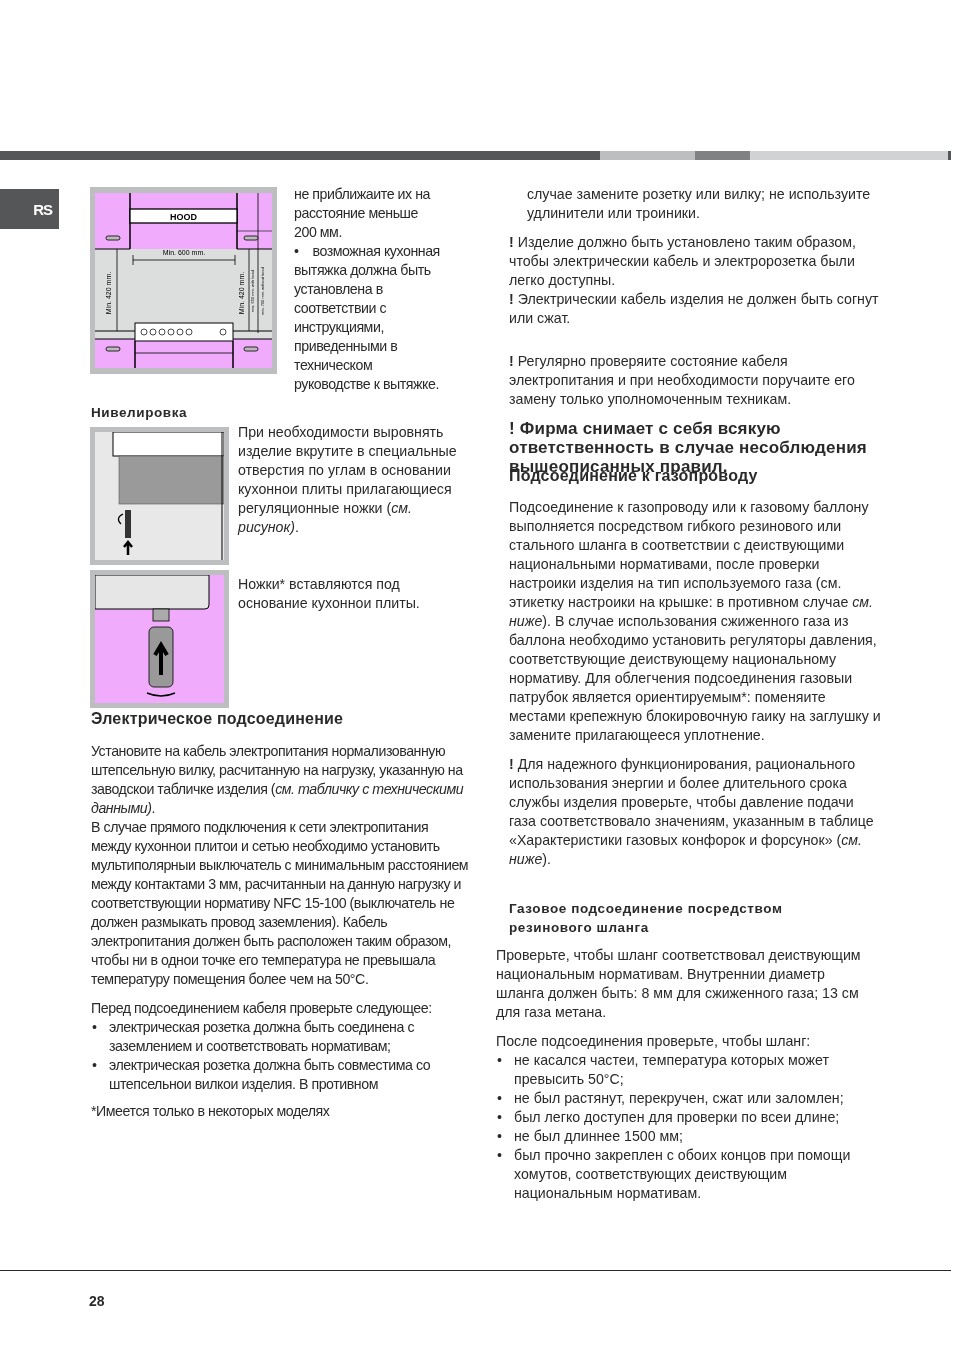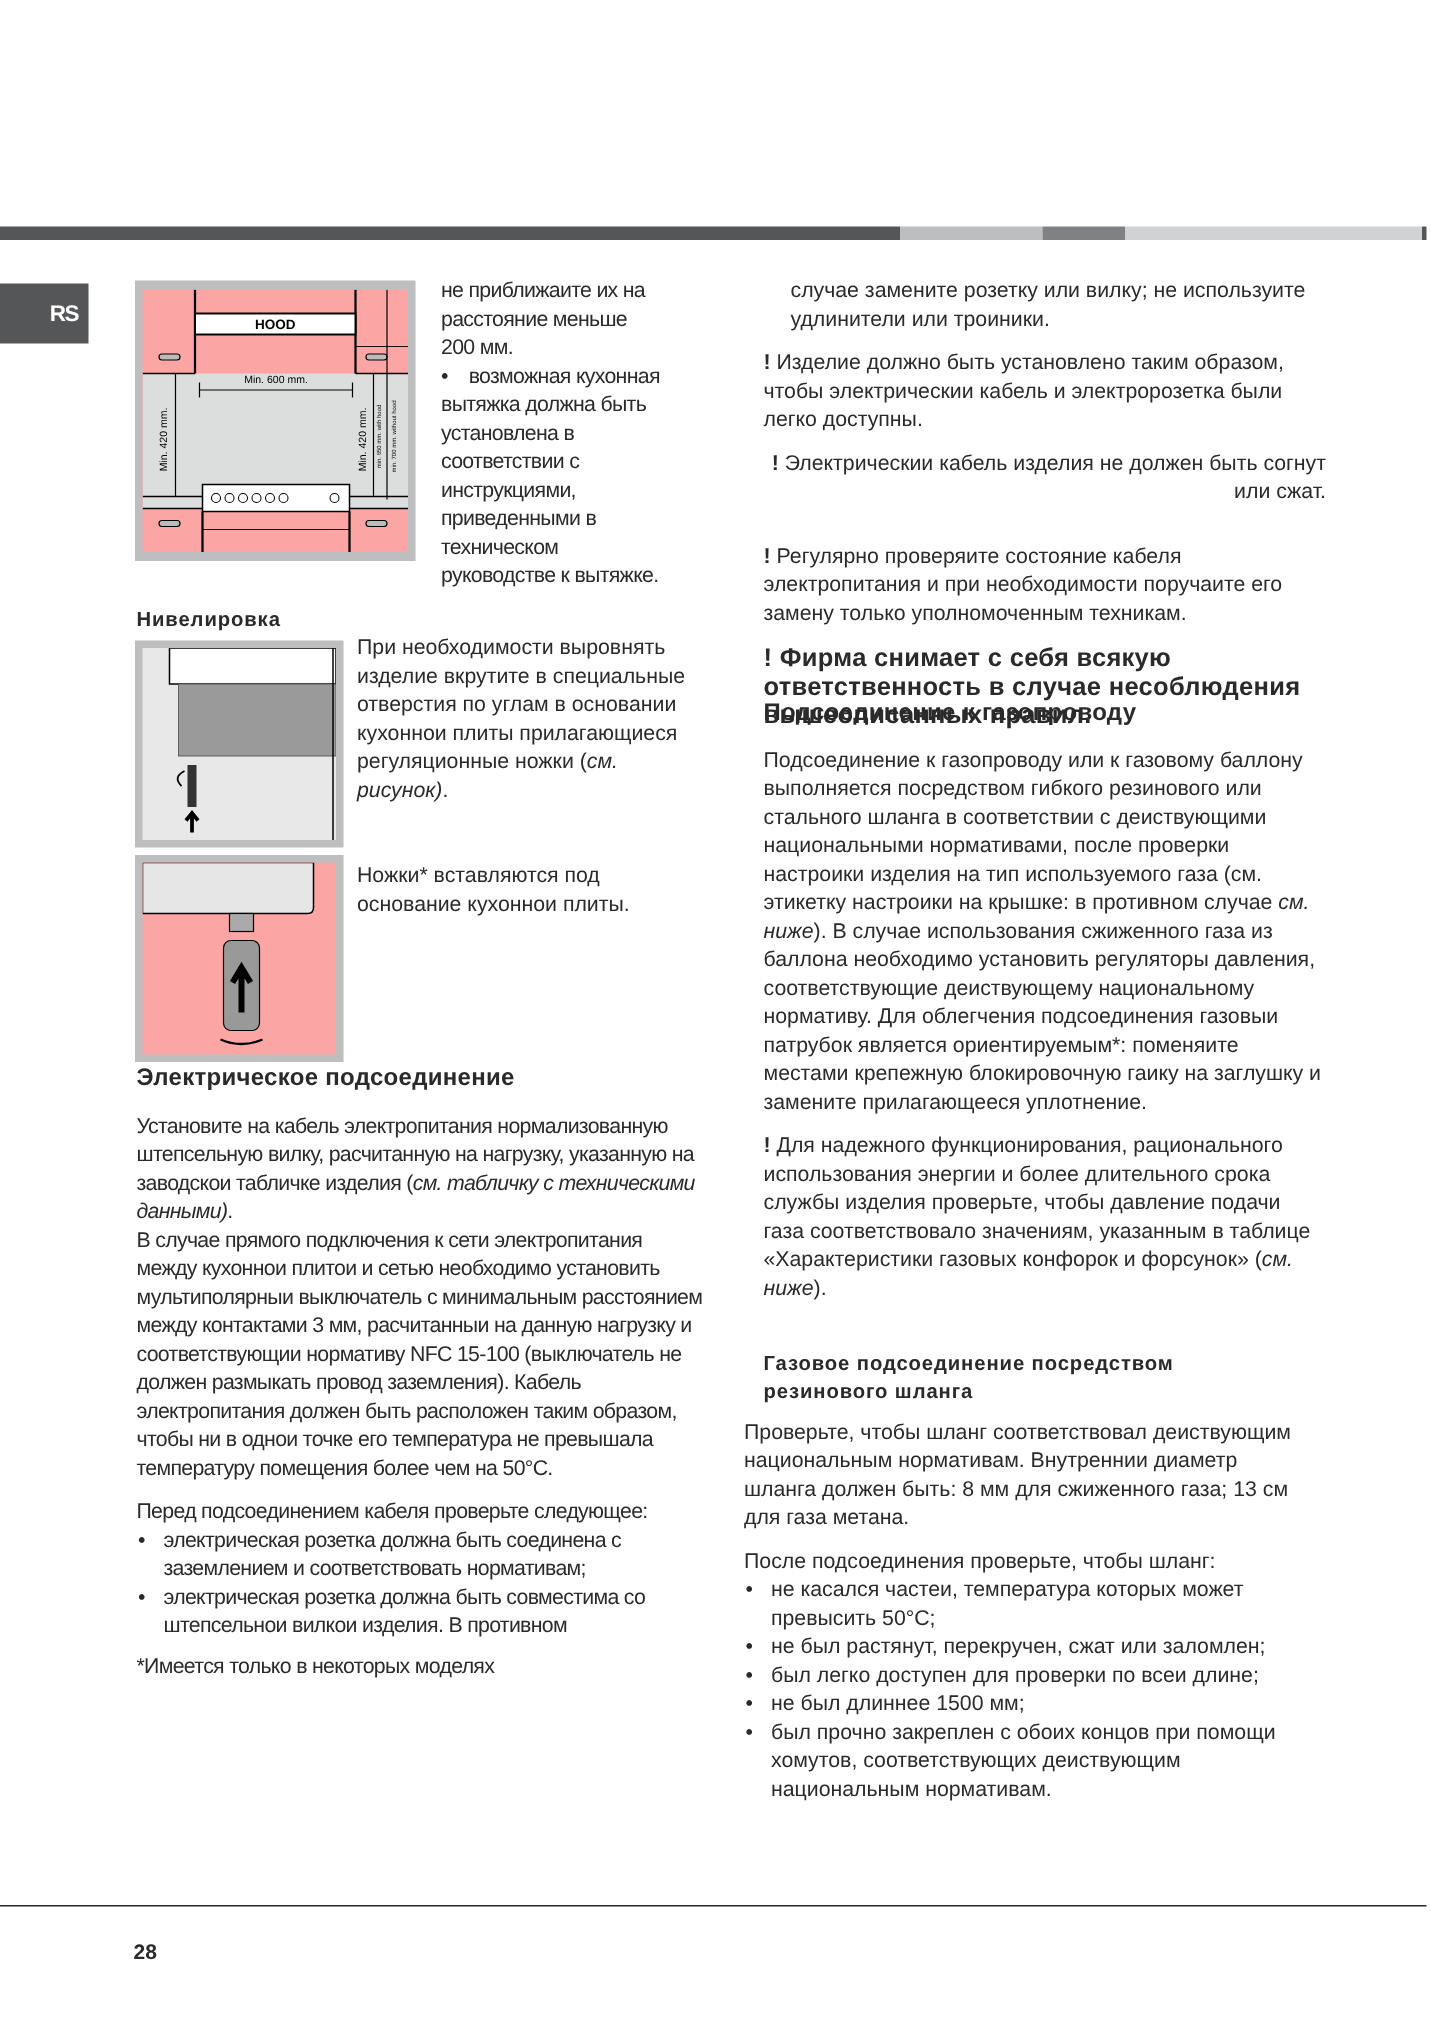--- a/index.html
+++ b/index.html
@@ -11,21 +11,21 @@
   .seg2 { left: 600px; width: 95px; background: #bdbebf; }
   .seg3 { left: 695px; width: 55px; background: #808183; }
   .seg4 { left: 750px; width: 198px; background: #d1d2d3; }
   .seg5 { left: 948px; width: 3px; background: #555658; }
 
   .lang-tab { position: absolute; top: 189px; left: 0; width: 59px; height: 40px; background: #555658;
               color: #fff; font-weight: bold; font-size: 15px; letter-spacing: -1px;
               display: flex; align-items: center; justify-content: flex-end; padding-right: 7px; box-sizing: border-box; }
 
   .fig { position: absolute; background: #bdbebf; box-sizing: border-box; }
-  .fig-inner { position: absolute; left: 5px; top: 5px; right: 5px; bottom: 5px; background: #fca5a5; overflow: hidden; }
+  .fig-inner { position: absolute; left: 5px; top: 5px; right: 5px; bottom: 5px; background: #f0abfc; overflow: hidden; }
 
   .txt { position: absolute; font-size: 14.2px; line-height: 19px; color: #2a2a2a; }
   .txt p { margin: 0; }
   .cond { letter-spacing: -0.45px; }
   .h2 { position: absolute; font-size: 16px; font-weight: bold; color: #2a2a2a; letter-spacing: 0.2px; }
   .h3 { position: absolute; font-size: 13.5px; font-weight: bold; color: #2a2a2a; letter-spacing: 0.6px; line-height: 19px; }
   .bang { font-weight: bold; }
   ul.bl { list-style: none; margin: 0; padding: 0; }
   ul.bl li { position: relative; padding-left: 18px; }
   ul.bl li::before { content: "•"; position: absolute; left: 1px; top: 0; }
@@ -148,21 +148,21 @@
   <ul class="bl">
     <li>электрическая розетка должна быть соединена с заземлением и соответствовать нормативам;</li>
     <li>электрическая розетка должна быть совместима со штепсельнои вилкои изделия. В противном</li>
   </ul>
   <p style="margin-top:8px;">*Имеется только в некоторых моделях</p>
 </div>
 
 <div class="txt" style="left:509px; top:185px; width:375px;">
   <p style="padding-left:18px;">случае замените розетку или вилку; не используите удлинители или троиники.</p>
   <p style="margin-top:10px;"><span class="bang">!</span> <span>Изделие должно быть установлено таким образом, чтобы электрическии кабель и электророзетка были легко доступны.</span></p>
-  <p style="margin-top:10px;text-align:right;"><span class="bang">!</span> <span>Электрическии кабель изделия не должен быть согнут или сжат.</span></p>
+  <p style=""><span class="bang">!</span> <span>Электрическии кабель изделия не должен быть согнут или сжат.</span></p>
   <p style="margin-top:24px;"><span class="bang">!</span> <span>Регулярно проверяите состояние кабеля электропитания и при необходимости поручаите его замену только уполномоченным техникам.</span></p>
   <p style="margin-top:10px; font-weight:bold; font-size:17px; letter-spacing:0.2px;"><span class="bang">!</span> <span>Фирма снимает с себя всякую ответственность в случае несоблюдения вышеописанных правил.</span></p>
 </div>
 
 <div class="h2" style="left:509px; top:467px;">Подсоединение к газопроводу</div>
 
 <div class="txt" style="left:509px; top:498px; width:375px;">
   <p><span>Подсоединение к газопроводу или к газовому баллону выполняется посредством гибкого резинового или стального шланга в соответствии с деиствующими национальными нормативами, после проверки настроики изделия на тип используемого газа (см. этикетку настроики на крышке: в противном случае </span><i>см. ниже</i><span>). В случае использования сжиженного газа из баллона необходимо установить регуляторы давления, соответствующие деиствующему национальному нормативу. Для облегчения подсоединения газовыи патрубок является ориентируемым*: поменяите местами крепежную блокировочную гаику на заглушку и замените прилагающееся уплотнение.</span></p>
   <p style="margin-top:10px;"><span class="bang">!</span> <span>Для надежного функционирования, рационального использования энергии и более длительного срока службы изделия проверьте, чтобы давление подачи газа соответствовало значениям, указанным в таблице «Характеристики газовых конфорок и форсунок» (</span><i>см. ниже</i><span>).</span></p>
 </div>

